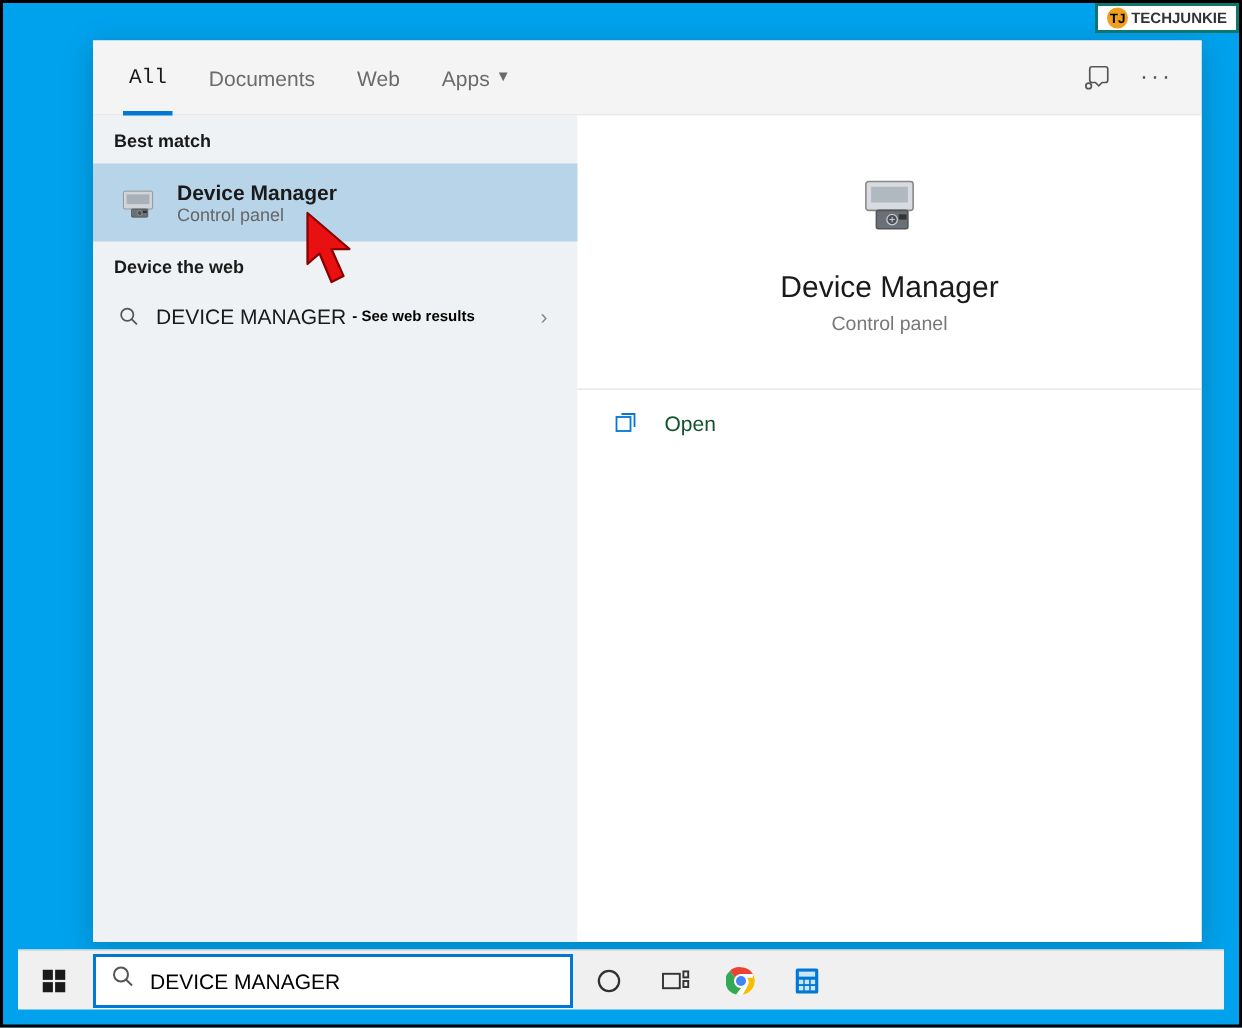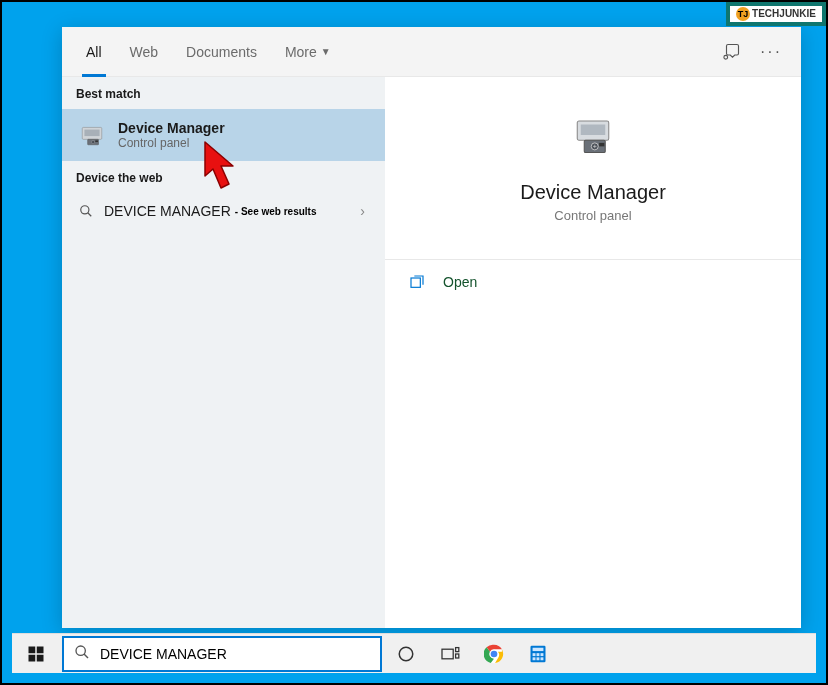--- a/index.html
+++ b/index.html
@@ -1,25 +1,25 @@
 <!DOCTYPE html>
 <html><head>
   <meta charset="utf-8">
   <style>
     * { margin: 0; padding: 0; box-sizing: border-box; font-family: "Segoe UI", sans-serif; }
     body { width: 828px; height: 685px; background: #00a2ed; position: relative; overflow: hidden; border: 2px solid #000; }
     
-    .watermark { position: absolute; top: 0; right: 0; background: #fff; padding: 1px 6px; font-size: 10px; font-weight: bold; color: #333; z-index: 100; border: 4px solid #0f766e; }
+    .watermark { position: absolute; top: 0; right: 0; background: #fff; padding: 1px 6px; font-size: 10px; font-weight: bold; color: #333; z-index: 100; border: 2px solid #0f766e; }
     .watermark .wm-logo { display: inline-flex; align-items: center; justify-content: center; width: 14px; height: 14px; border-radius: 50%; background: #f0a020; color: #000; font-size: 9px; margin-right: 2px; }
     
     .search-panel { position: absolute; top: 25px; left: 60px; right: 25px; bottom: 55px; background: #fff; box-shadow: 0 4px 20px rgba(0,0,0,0.2); display: flex; flex-direction: column; }
     
     .tabs-row { display: flex; align-items: center; height: 50px; padding: 0 10px; border-bottom: 1px solid #e8e8e8; background: #f4f4f4; }
     .tab { padding: 0 14px; height: 100%; display: flex; align-items: center; font-size: 14px; color: #6b6b6b; cursor: pointer; position: relative; }
-    .tab.active { color: #1a1a1a; }
+    .tab.active { color: #1a1a1a; font-family: Liberation Mono, monospace; }
     .tab.active::after { content: ""; position: absolute; bottom: -1px; left: 10px; right: 10px; height: 3px; background: #0078d4; }
     .tab .caret { margin-left: 4px; font-size: 10px; }
     .tabs-spacer { flex: 1; }
     .tab-icon-btn { width: 40px; height: 40px; display: flex; align-items: center; justify-content: center; cursor: pointer; color: #555; }
     
     .content-row { flex: 1; display: flex; min-height: 0; justify-content: center; }
     .left-col { width: 323px; background: #eff2f4; display: flex; flex-direction: column; }
     .right-col { flex: 1; background: #fff; padding-top: 30px; }
     
     .section-header { padding: 10px 14px 8px; font-size: 12px; font-weight: 600; color: #1a1a1a; }
@@ -63,24 +63,24 @@
 </head>
 <body>
 
 <div class="watermark">
   <span class="wm-logo">TJ</span><span>TECHJUNKIE</span>
 </div>
 
 <div class="search-panel">
   <div class="tabs-row">
     <div class="tab active">All</div>
+    <div class="tab">Documents</div>
     <div class="tab">Web</div>
-    <div class="tab">Documents</div>
     <div class="tab">
-        <span>More</span>
+        <span>Apps</span>
         <span class="caret">▼</span>
       </div>
     <div class="tabs-spacer"></div>
     <div class="tab-icon-btn">
       <svg width="18" height="18" viewBox="0 0 24 24" fill="none" stroke="#555" stroke-width="1.5">
           <path d="M20 2H8a2 2 0 0 0-2 2v10a2 2 0 0 0 2 2h3l3 3 3-3h3a2 2 0 0 0 2-2V4a2 2 0 0 0-2-2z"></path>
           <circle cx="5" cy="19" r="2.5"></circle>
         </svg>
     </div>
     <div class="tab-icon-btn">

